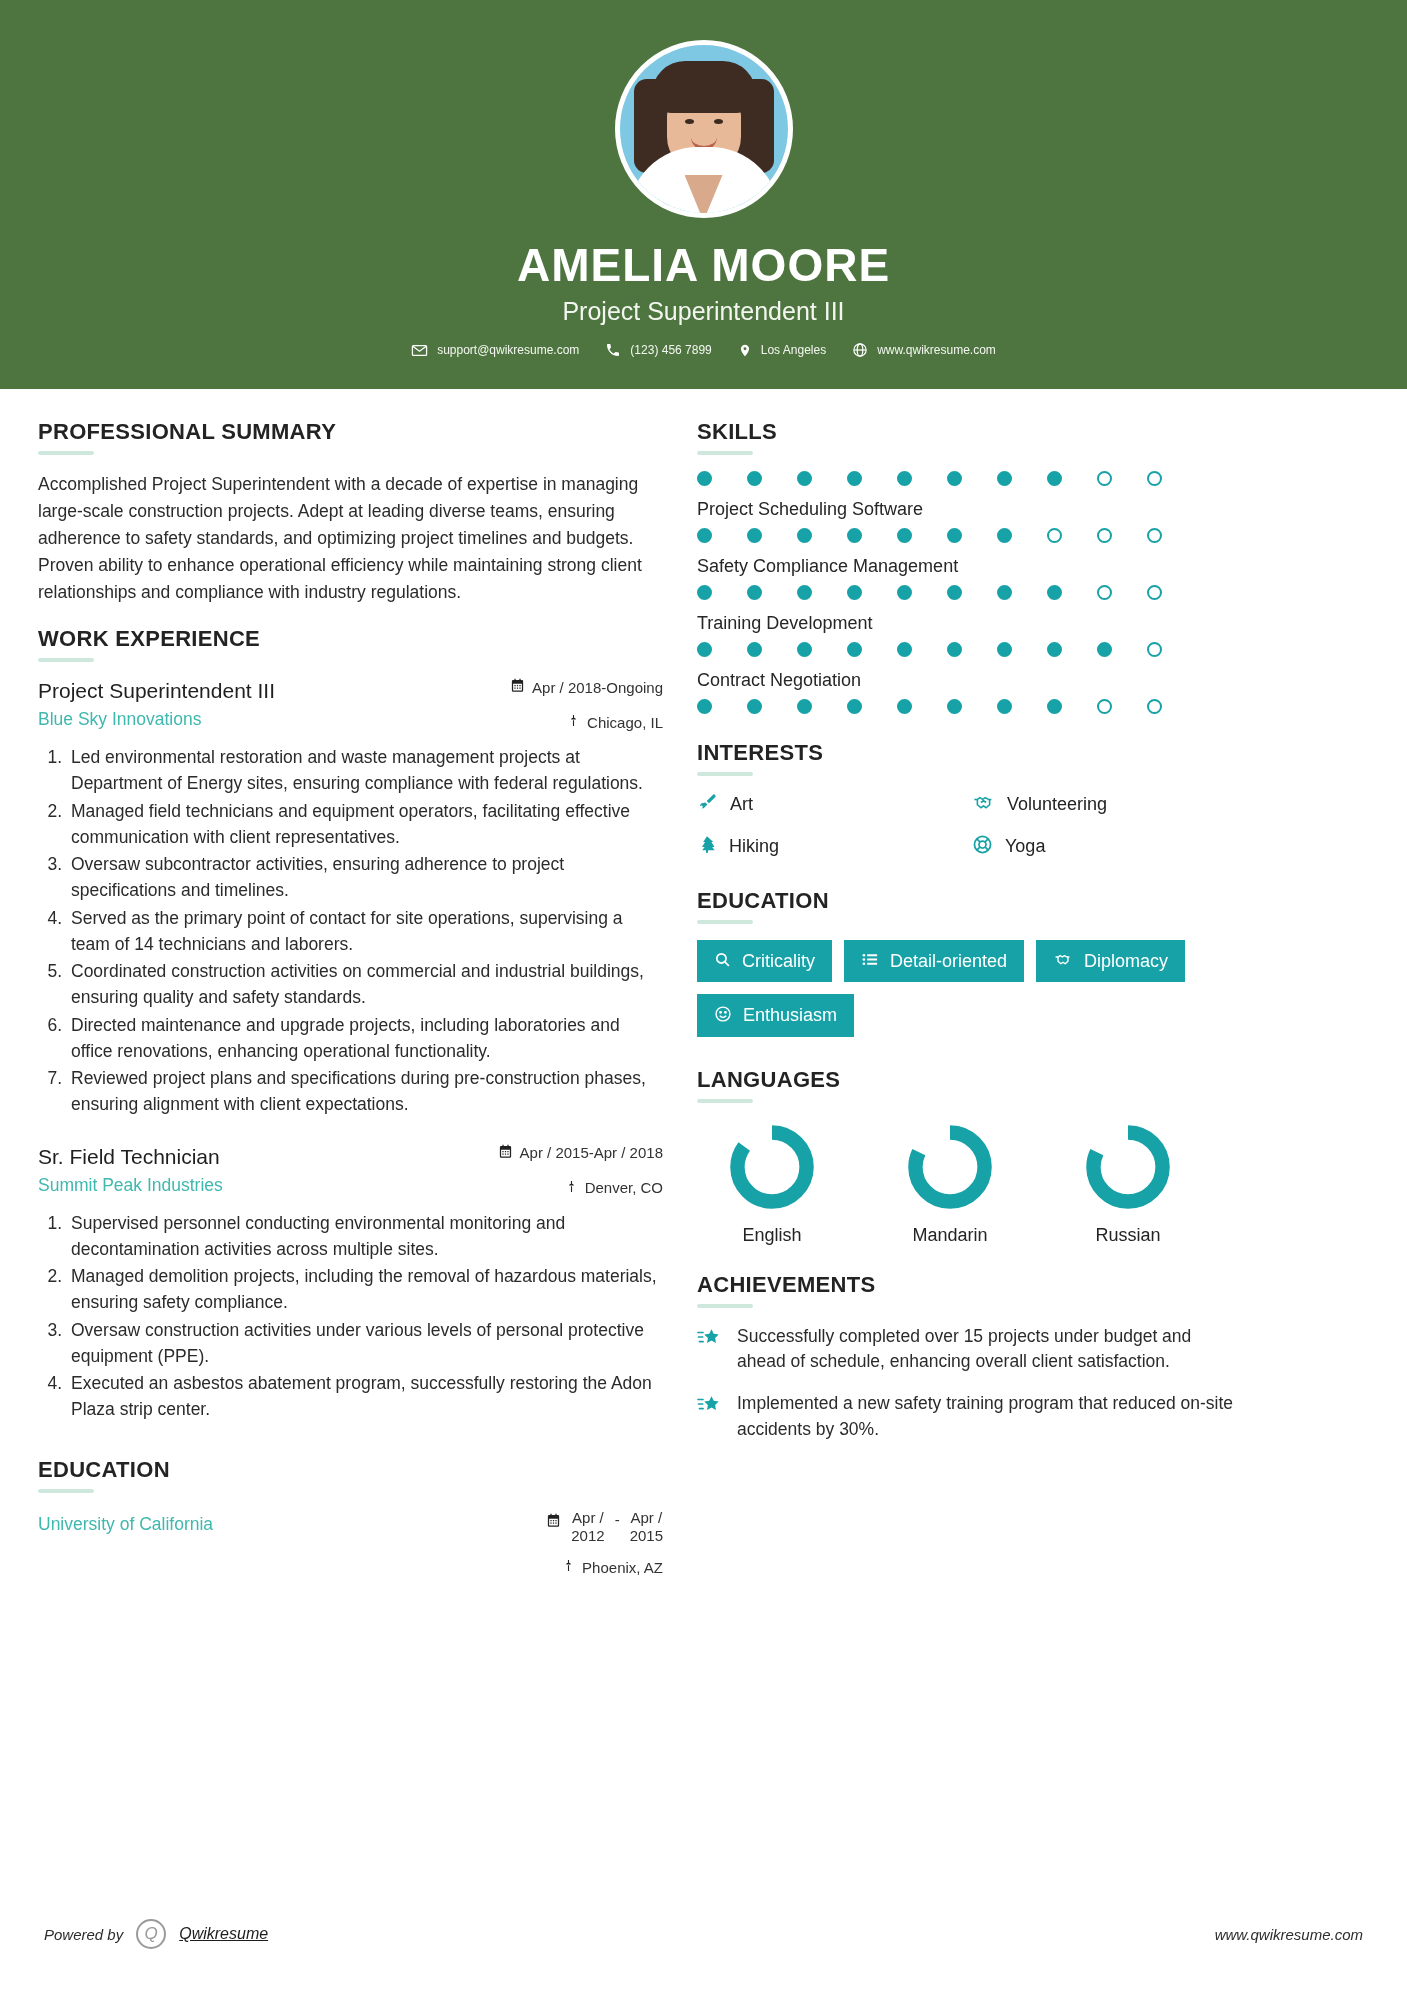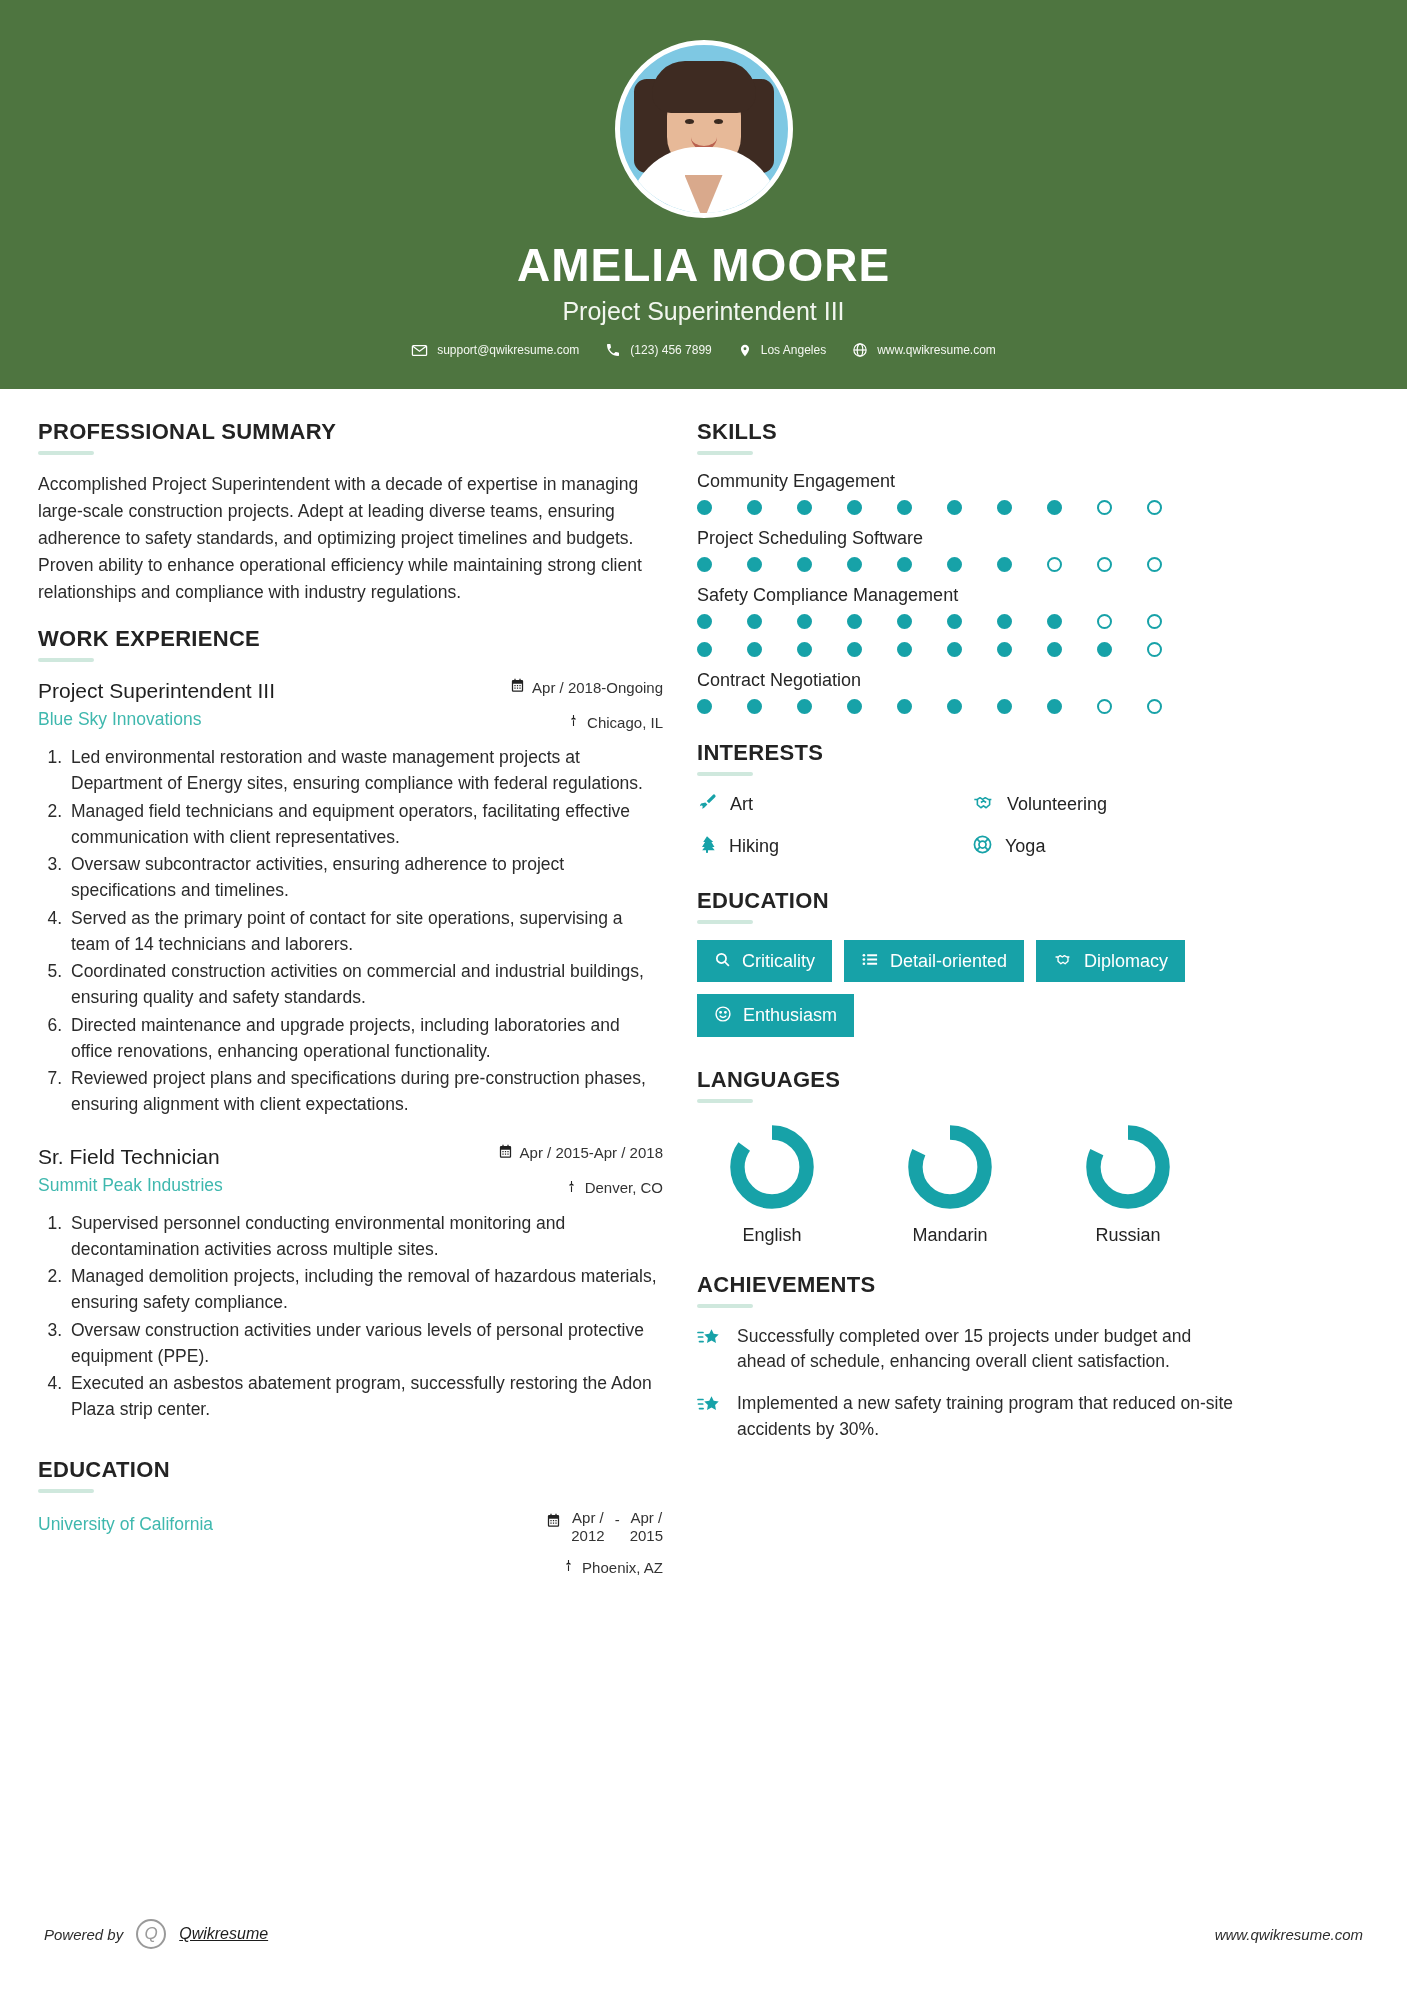--- a/index.html
+++ b/index.html
@@ -506,21 +506,20 @@
       </div>
     </div>
 
     <div class="col-right">
 
       <div class="section">
         <div class="sec-title">SKILLS</div>
         <div class="sec-underline"></div>
 
         <div class="skill">
-          <div class="skill-name">Community Engagement</div>
           <div class="dots">
               <span class="dot-cell">
                 <span class="dot"></span>
               </span>
               <span class="dot-cell">
                 <span class="dot"></span>
               </span>
               <span class="dot-cell">
                 <span class="dot"></span>
               </span>
@@ -611,20 +610,21 @@
               </span>
               <span class="dot-cell">
                 <span class="dot empty"></span>
               </span>
               <span class="dot-cell">
                 <span class="dot empty"></span>
               </span>
             </div>
         </div>
         <div class="skill">
+          <div class="skill-name">Training Development</div>
           <div class="dots">
               <span class="dot-cell">
                 <span class="dot"></span>
               </span>
               <span class="dot-cell">
                 <span class="dot"></span>
               </span>
               <span class="dot-cell">
                 <span class="dot"></span>
               </span>

